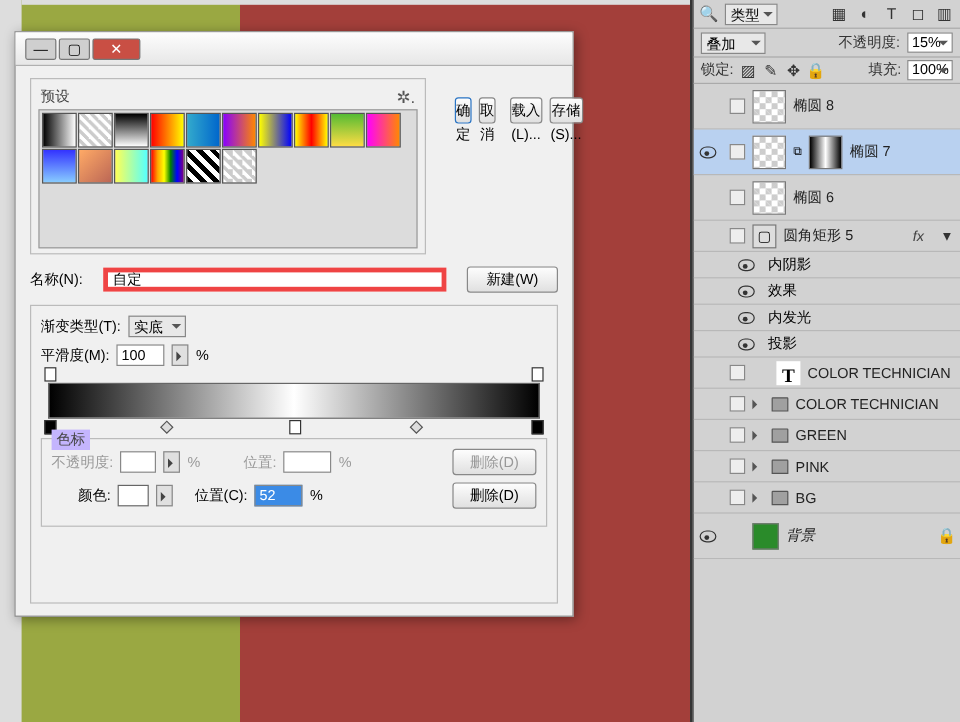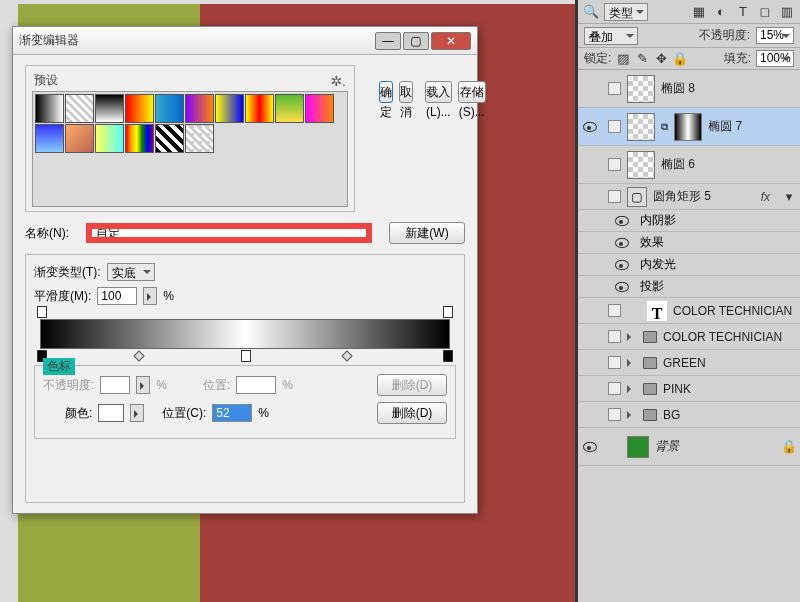--- a/index.html
+++ b/index.html
@@ -46,23 +46,23 @@
   .top-row{display:flex;gap:24px}
   .preset-box{flex:1;border:1px solid #bbb;background:#f0f0f0;padding:4px 6px;position:relative}
   .preset-head{display:flex;justify-content:space-between;align-items:center;padding:2px;color:#444}
   .gear{font-size:14px;color:#555}
   .swatch-area{height:116px;background:#dcdcdc;border:1px solid #999;overflow:hidden;padding:2px;display:flex;flex-wrap:wrap;gap:1px;align-content:flex-start}
   .sw{width:29px;height:29px;border:1px solid #555}
   .btn-col{display:flex;flex-direction:row;gap:6px;width:86px;padding-top:16px}
   .btn{height:22px;border:1px solid #888;background:linear-gradient(#fdfdfd,#e0e0e0);border-radius:3px;text-align:center;line-height:20px;cursor:pointer}
   .btn.primary{border-color:#2a74c4}
   .name-row{display:flex;align-items:center;gap:17px}
-  .txt-input{flex:1;height:20px;border:6px solid #ef4444;background:#fff;padding:0 4px}
+  .txt-input{flex:1;height:20px;border:4px solid #ef4444;background:#fff;padding:0 4px}
   .fieldset{border:1px solid #bbb;padding:8px;position:relative;background:#f0f0f0}
-  .legend{position:absolute;top:-8px;left:8px;background:#14b8a6;padding:0 4px;color:#444}
+  .legend{position:absolute;top:-8px;left:8px;background:#c4b5fd;padding:0 4px;color:#444}
   .form-row{display:flex;align-items:center;gap:6px;margin-bottom:6px}
   .num-input{width:40px;height:18px;border:1px solid #888;background:#fff;text-align:left;padding:0 3px}
   .stepper{width:14px;height:18px;border:1px solid #888;background:#e0e0e0;position:relative}
   .stepper::before{content:"";position:absolute;left:3px;top:5px;border:4px solid transparent;border-left-color:#444}
   .grad-bar{height:30px;border:1px solid #666;background:linear-gradient(to right,#000 0%,#fff 50%,#000 100%);position:relative;margin:14px 6px 16px 6px}
   .stop{position:absolute;width:10px;height:12px;background:#fff;border:1px solid #333;bottom:-14px}
   .stop.top{top:-14px;bottom:auto}
   .diam{position:absolute;bottom:-12px;width:8px;height:8px;border:1px solid #555;transform:rotate(45deg);background:#ddd}
   .color-box{width:26px;height:18px;border:1px solid #666;background:#fff}
   input.highlight{background:#3b8be6;color:#fff}
@@ -188,21 +188,20 @@
         <span style="width:13px"></span>
         <span class="thumb" style="width:22px;height:22px;background:#2a8b2a"></span>
         <span class="layer-name" style="font-style:italic">背景</span>
         <span class="ic" style="margin-left:auto">🔒</span>
       </div>
   </div>
 </div>
 
 <div class="dialog">
   <div class="titlebar">
-    <span class="title">渐变编辑器</span>
     <span class="winbtn">—</span>
     <span class="winbtn">▢</span>
     <span class="winbtn close">✕</span>
   </div>
   <div class="dlg-body">
     <div class="top-row">
       <div class="preset-box">
         <div class="preset-head">
           <span>预设</span>
           <span class="gear">✲.</span>

